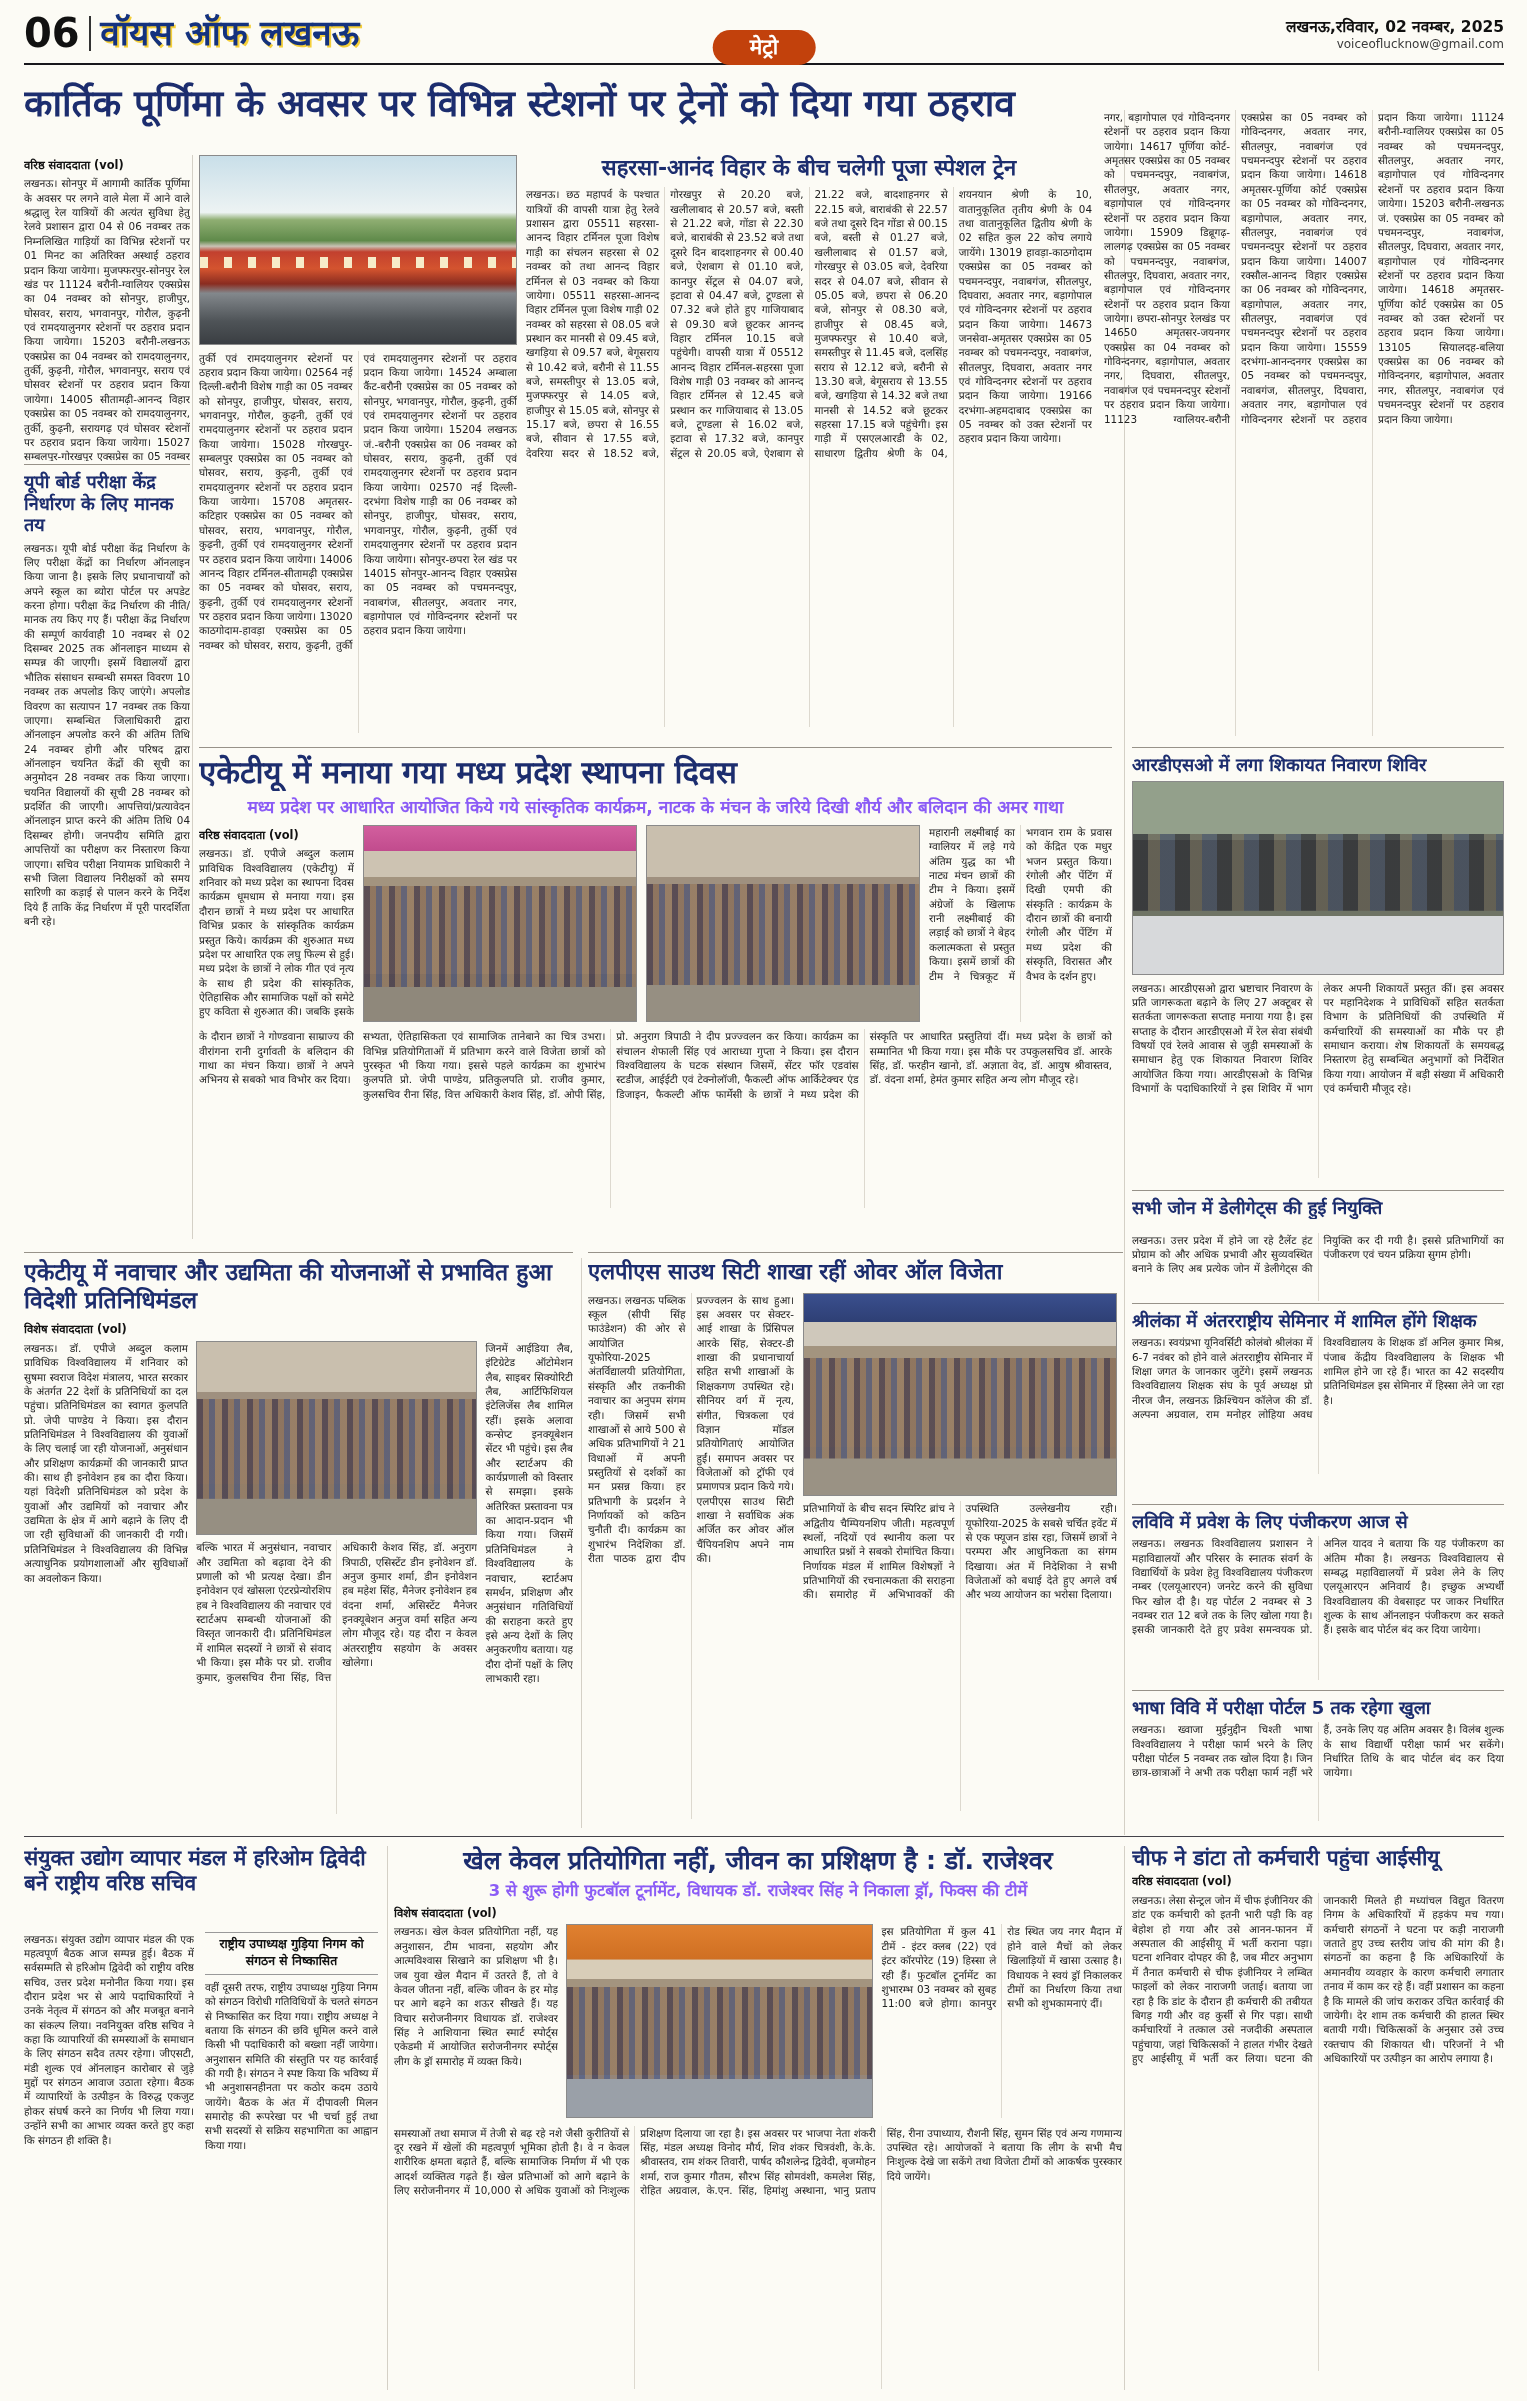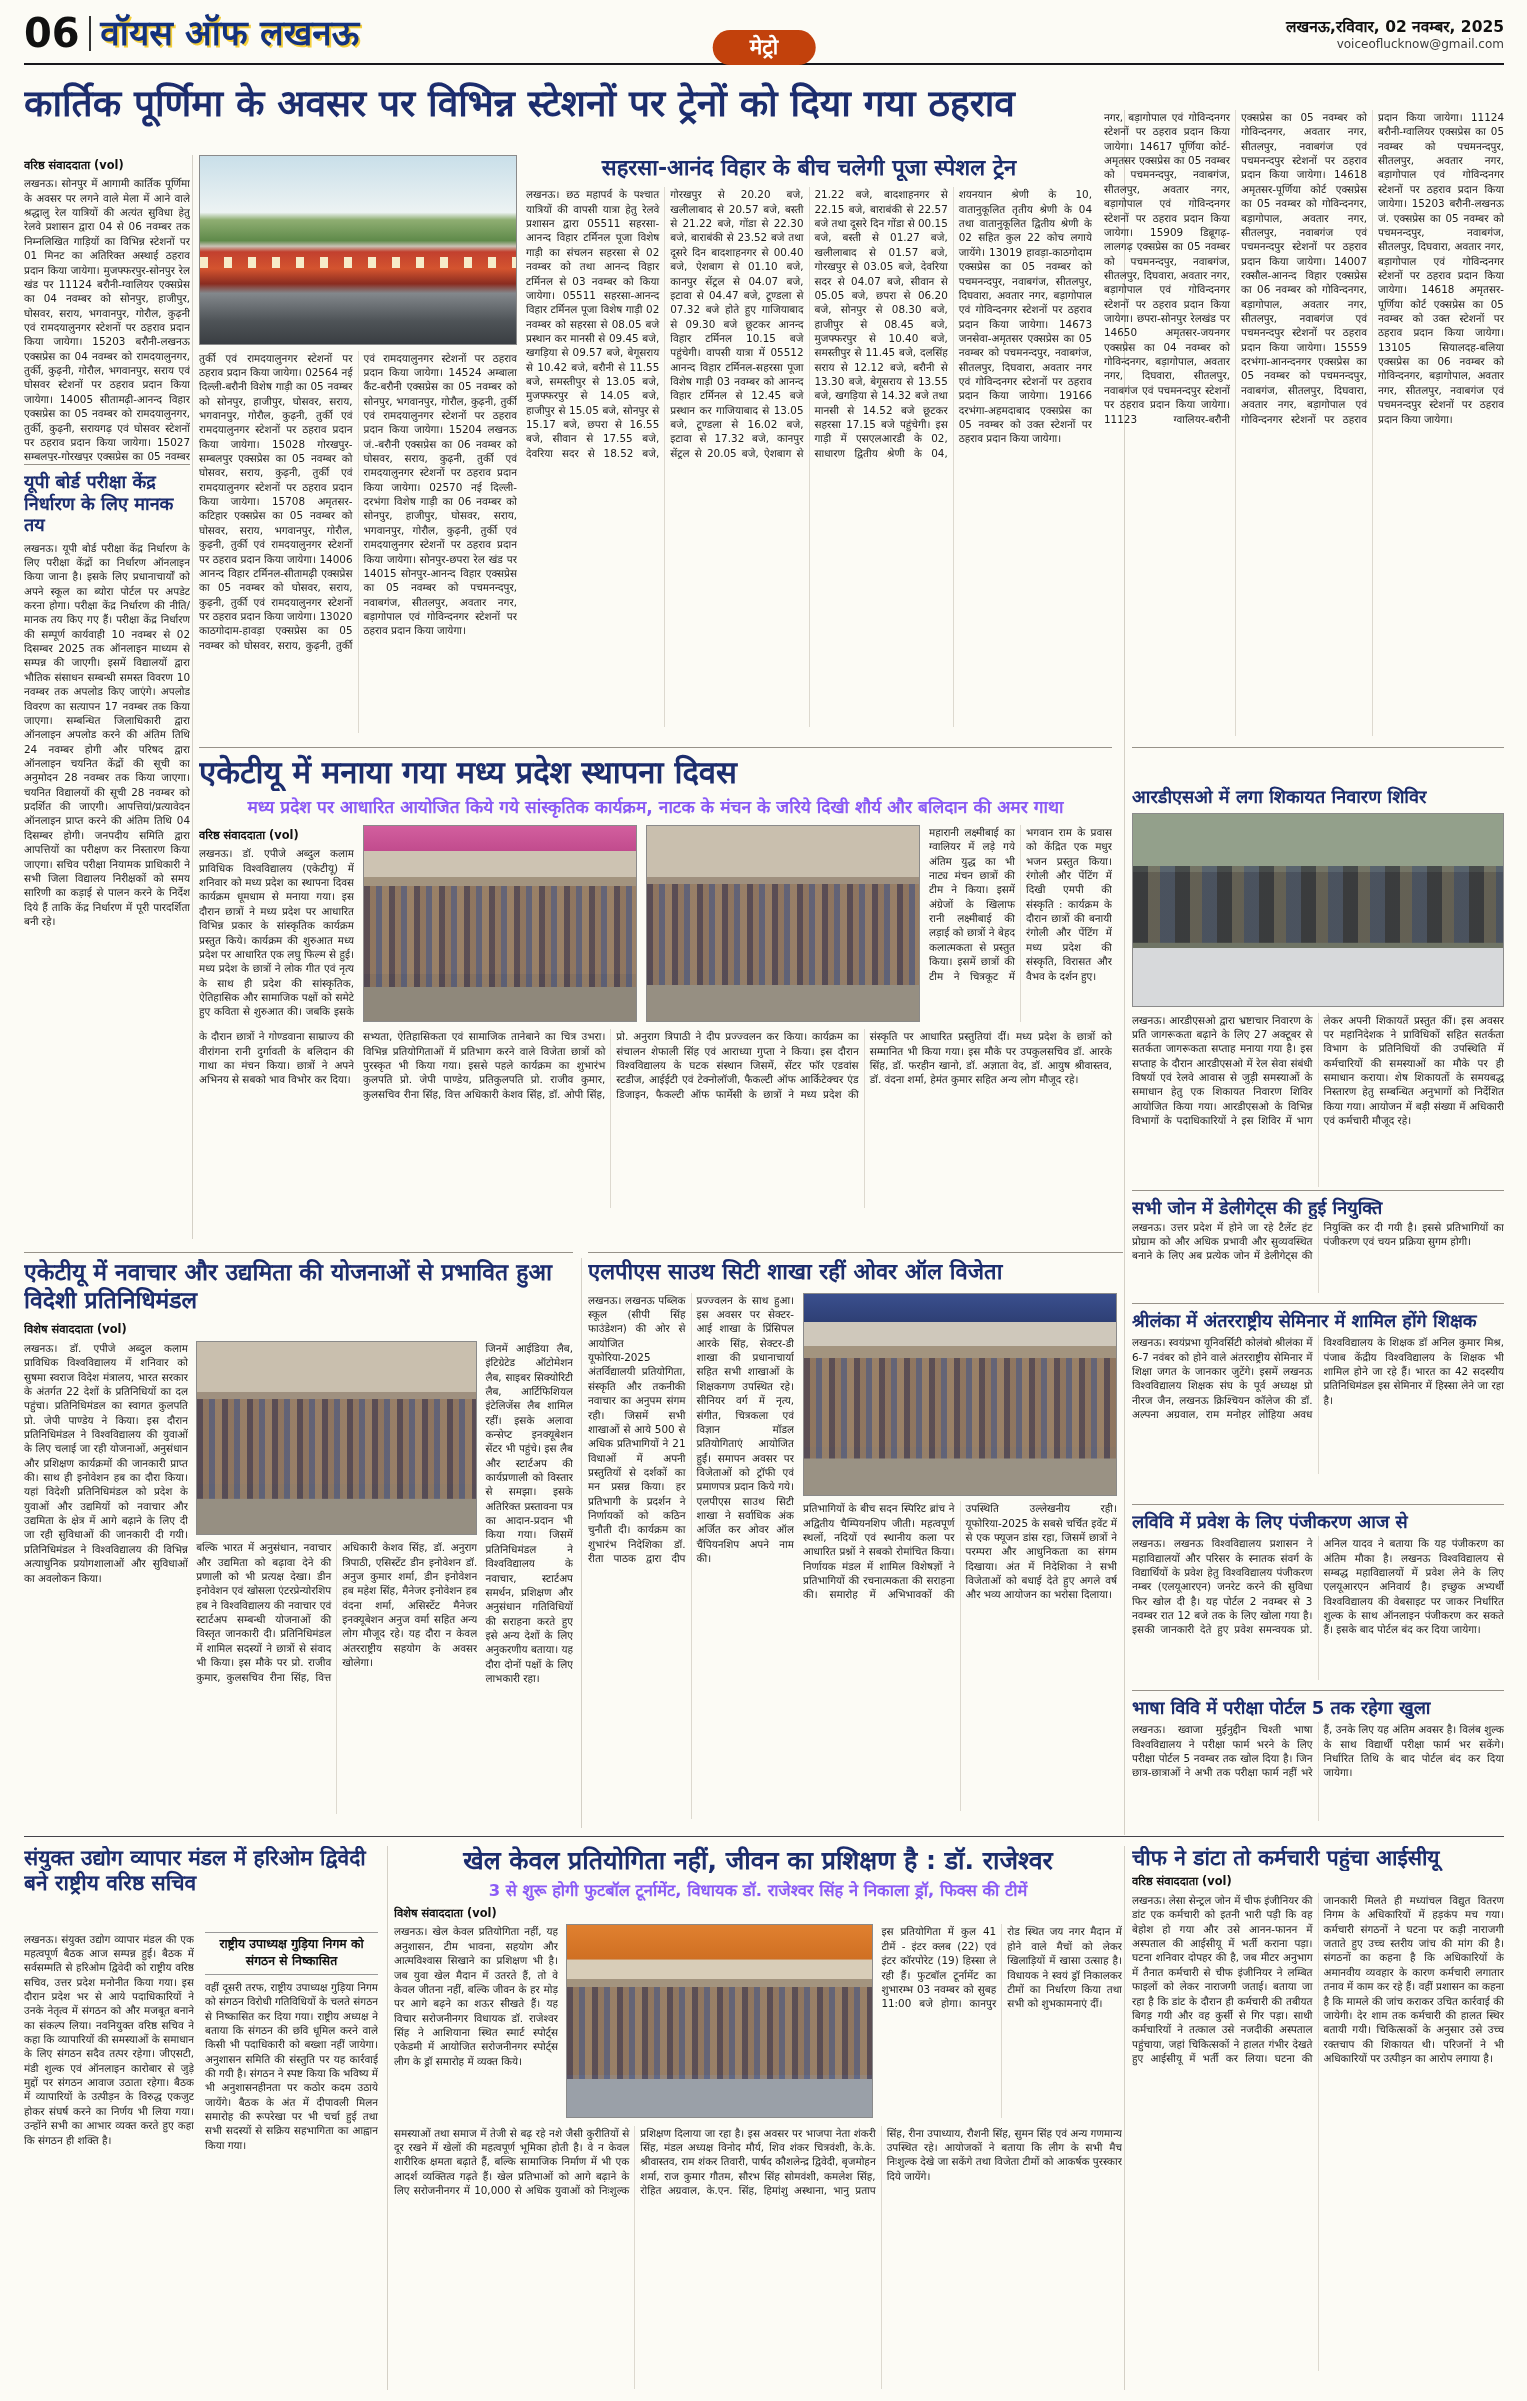--- a/index.html
+++ b/index.html
@@ -137,27 +137,27 @@
       <div class="photo crowd-ph" style="width:274px;height:197px;"></div>
       <div class="body-txt cols2" style="flex:1;height:197px;">महारानी लक्ष्मीबाई का ग्वालियर में लड़े गये अंतिम युद्ध का भी नाट्य मंचन छात्रों की टीम ने किया। इसमें अंग्रेजों के खिलाफ रानी लक्ष्मीबाई की लड़ाई को छात्रों ने बेहद कलात्मकता से प्रस्तुत किया। इसमें छात्रों की टीम ने चित्रकूट में भगवान राम के प्रवास को केंद्रित एक मधुर भजन प्रस्तुत किया। रंगोली और पेंटिंग में दिखी एमपी की संस्कृति : कार्यक्रम के दौरान छात्रों की बनायी रंगोली और पेंटिंग में मध्य प्रदेश की संस्कृति, विरासत और वैभव के दर्शन हुए।</div>
     </div>
     <div class="flexrow" style="gap:9px;margin-top:7.3px;height:179px;">
       <div class="body-txt" style="width:155px;height:179px;">के दौरान छात्रों ने गोण्डवाना साम्राज्य की वीरांगना रानी दुर्गावती के बलिदान की गाथा का मंचन किया। छात्रों ने अपने अभिनय से सबको भाव विभोर कर दिया।</div>
       <div class="body-txt cols3" style="flex:1;height:179px;">सभ्यता, ऐतिहासिकता एवं सामाजिक तानेबाने का चित्र उभरा। विभिन्न प्रतियोगिताओं में प्रतिभाग करने वाले विजेता छात्रों को पुरस्कृत भी किया गया। इससे पहले कार्यक्रम का शुभारंभ कुलपति प्रो. जेपी पाण्डेय, प्रतिकुलपति प्रो. राजीव कुमार, कुलसचिव रीना सिंह, वित्त अधिकारी केशव सिंह, डॉ. ओपी सिंह, प्रो. अनुराग त्रिपाठी ने दीप प्रज्ज्वलन कर किया। कार्यक्रम का संचालन शेफाली सिंह एवं आराध्या गुप्ता ने किया। इस दौरान विश्वविद्यालय के घटक संस्थान जिसमें, सेंटर फॉर एडवांस स्टडीज, आईईटी एवं टेक्नोलॉजी, फैकल्टी ऑफ आर्किटेक्चर एंड डिजाइन, फैकल्टी ऑफ फार्मेसी के छात्रों ने मध्य प्रदेश की संस्कृति पर आधारित प्रस्तुतियां दीं। मध्य प्रदेश के छात्रों को सम्मानित भी किया गया। इस मौके पर उपकुलसचिव डॉ. आरके सिंह, डॉ. फरहीन खानो, डॉ. अज्ञाता वेद, डॉ. आयुष श्रीवास्तव, डॉ. वंदना शर्मा, हेमंत कुमार सहित अन्य लोग मौजूद रहे।</div>
     </div>
   </div>
 
   <div class="abs rule-top" style="left:1132px;top:747px;width:372px;height:440px;overflow:hidden;">
-    <h2 class="hl hl-rail" style="white-space:nowrap;margin-bottom:5.5px;margin-top:32px;">आरडीएसओ में लगा शिकायत निवारण शिविर</h2>
+    <h2 class="hl hl-rail" style="white-space:nowrap;margin-bottom:5.5px;">आरडीएसओ में लगा शिकायत निवारण शिविर</h2>
     <div class="photo dais-ph" style="width:372px;height:194px;"></div>
     <div class="body-txt cols2" style="margin-top:5.5px;height:197px;">लखनऊ। आरडीएसओ द्वारा भ्रष्टाचार निवारण के प्रति जागरूकता बढ़ाने के लिए 27 अक्टूबर से सतर्कता जागरूकता सप्ताह मनाया गया है। इस सप्ताह के दौरान आरडीएसओ में रेल सेवा संबंधी विषयों एवं रेलवे आवास से जुड़ी समस्याओं के समाधान हेतु एक शिकायत निवारण शिविर आयोजित किया गया। आरडीएसओ के विभिन्न विभागों के पदाधिकारियों ने इस शिविर में भाग लेकर अपनी शिकायतें प्रस्तुत कीं। इस अवसर पर महानिदेशक ने प्राविधिकों सहित सतर्कता विभाग के प्रतिनिधियों की उपस्थिति में कर्मचारियों की समस्याओं का मौके पर ही समाधान कराया। शेष शिकायतों के समयबद्ध निस्तारण हेतु सम्बन्धित अनुभागों को निर्देशित किया गया। आयोजन में बड़ी संख्या में अधिकारी एवं कर्मचारी मौजूद रहे।</div>
   </div>
 
   <div class="abs rule-top" style="left:1132px;top:1190px;width:372px;height:111px;overflow:hidden;">
-    <h2 class="hl hl-rail" style="margin-bottom:1px;">सभी जोन में डेलीगेट्स की हुई नियुक्ति</h2>
+    <h2 class="hl hl-rail" style="margin-bottom:14px;">सभी जोन में डेलीगेट्स की हुई नियुक्ति</h2>
     <div class="body-txt cols2" style="height:73px;">लखनऊ। उत्तर प्रदेश में होने जा रहे टैलेंट हंट प्रोग्राम को और अधिक प्रभावी और सुव्यवस्थित बनाने के लिए अब प्रत्येक जोन में डेलीगेट्स की नियुक्ति कर दी गयी है। इससे प्रतिभागियों का पंजीकरण एवं चयन प्रक्रिया सुगम होगी।</div>
   </div>
 
   <div class="abs rule-top" style="left:1132px;top:1303px;width:372px;height:199px;overflow:hidden;">
     <h2 class="hl hl-rail" style="margin-bottom:3.7px;">श्रीलंका में अंतरराष्ट्रीय सेमिनार में शामिल होंगे शिक्षक</h2>
     <div class="body-txt cols2" style="height:139px;">लखनऊ। स्वयंप्रभा यूनिवर्सिटी कोलंबो श्रीलंका में 6-7 नवंबर को होने वाले अंतरराष्ट्रीय सेमिनार में शिक्षा जगत के जानकार जुटेंगे। इसमें लखनऊ विश्वविद्यालय शिक्षक संघ के पूर्व अध्यक्ष प्रो नीरज जैन, लखनऊ क्रिश्चियन कॉलेज की डॉ. अल्पना अग्रवाल, राम मनोहर लोहिया अवध विश्वविद्यालय के शिक्षक डॉ अनिल कुमार मिश्र, पंजाब केंद्रीय विश्वविद्यालय के शिक्षक भी शामिल होने जा रहे हैं। भारत का 42 सदस्यीय प्रतिनिधिमंडल इस सेमिनार में हिस्सा लेने जा रहा है।</div>
   </div>
 
   <div class="abs rule-top" style="left:1132px;top:1504px;width:372px;height:183px;overflow:hidden;">
     <h2 class="hl hl-rail" style="margin-bottom:3.7px;">लविवि में प्रवेश के लिए पंजीकरण आज से</h2>

